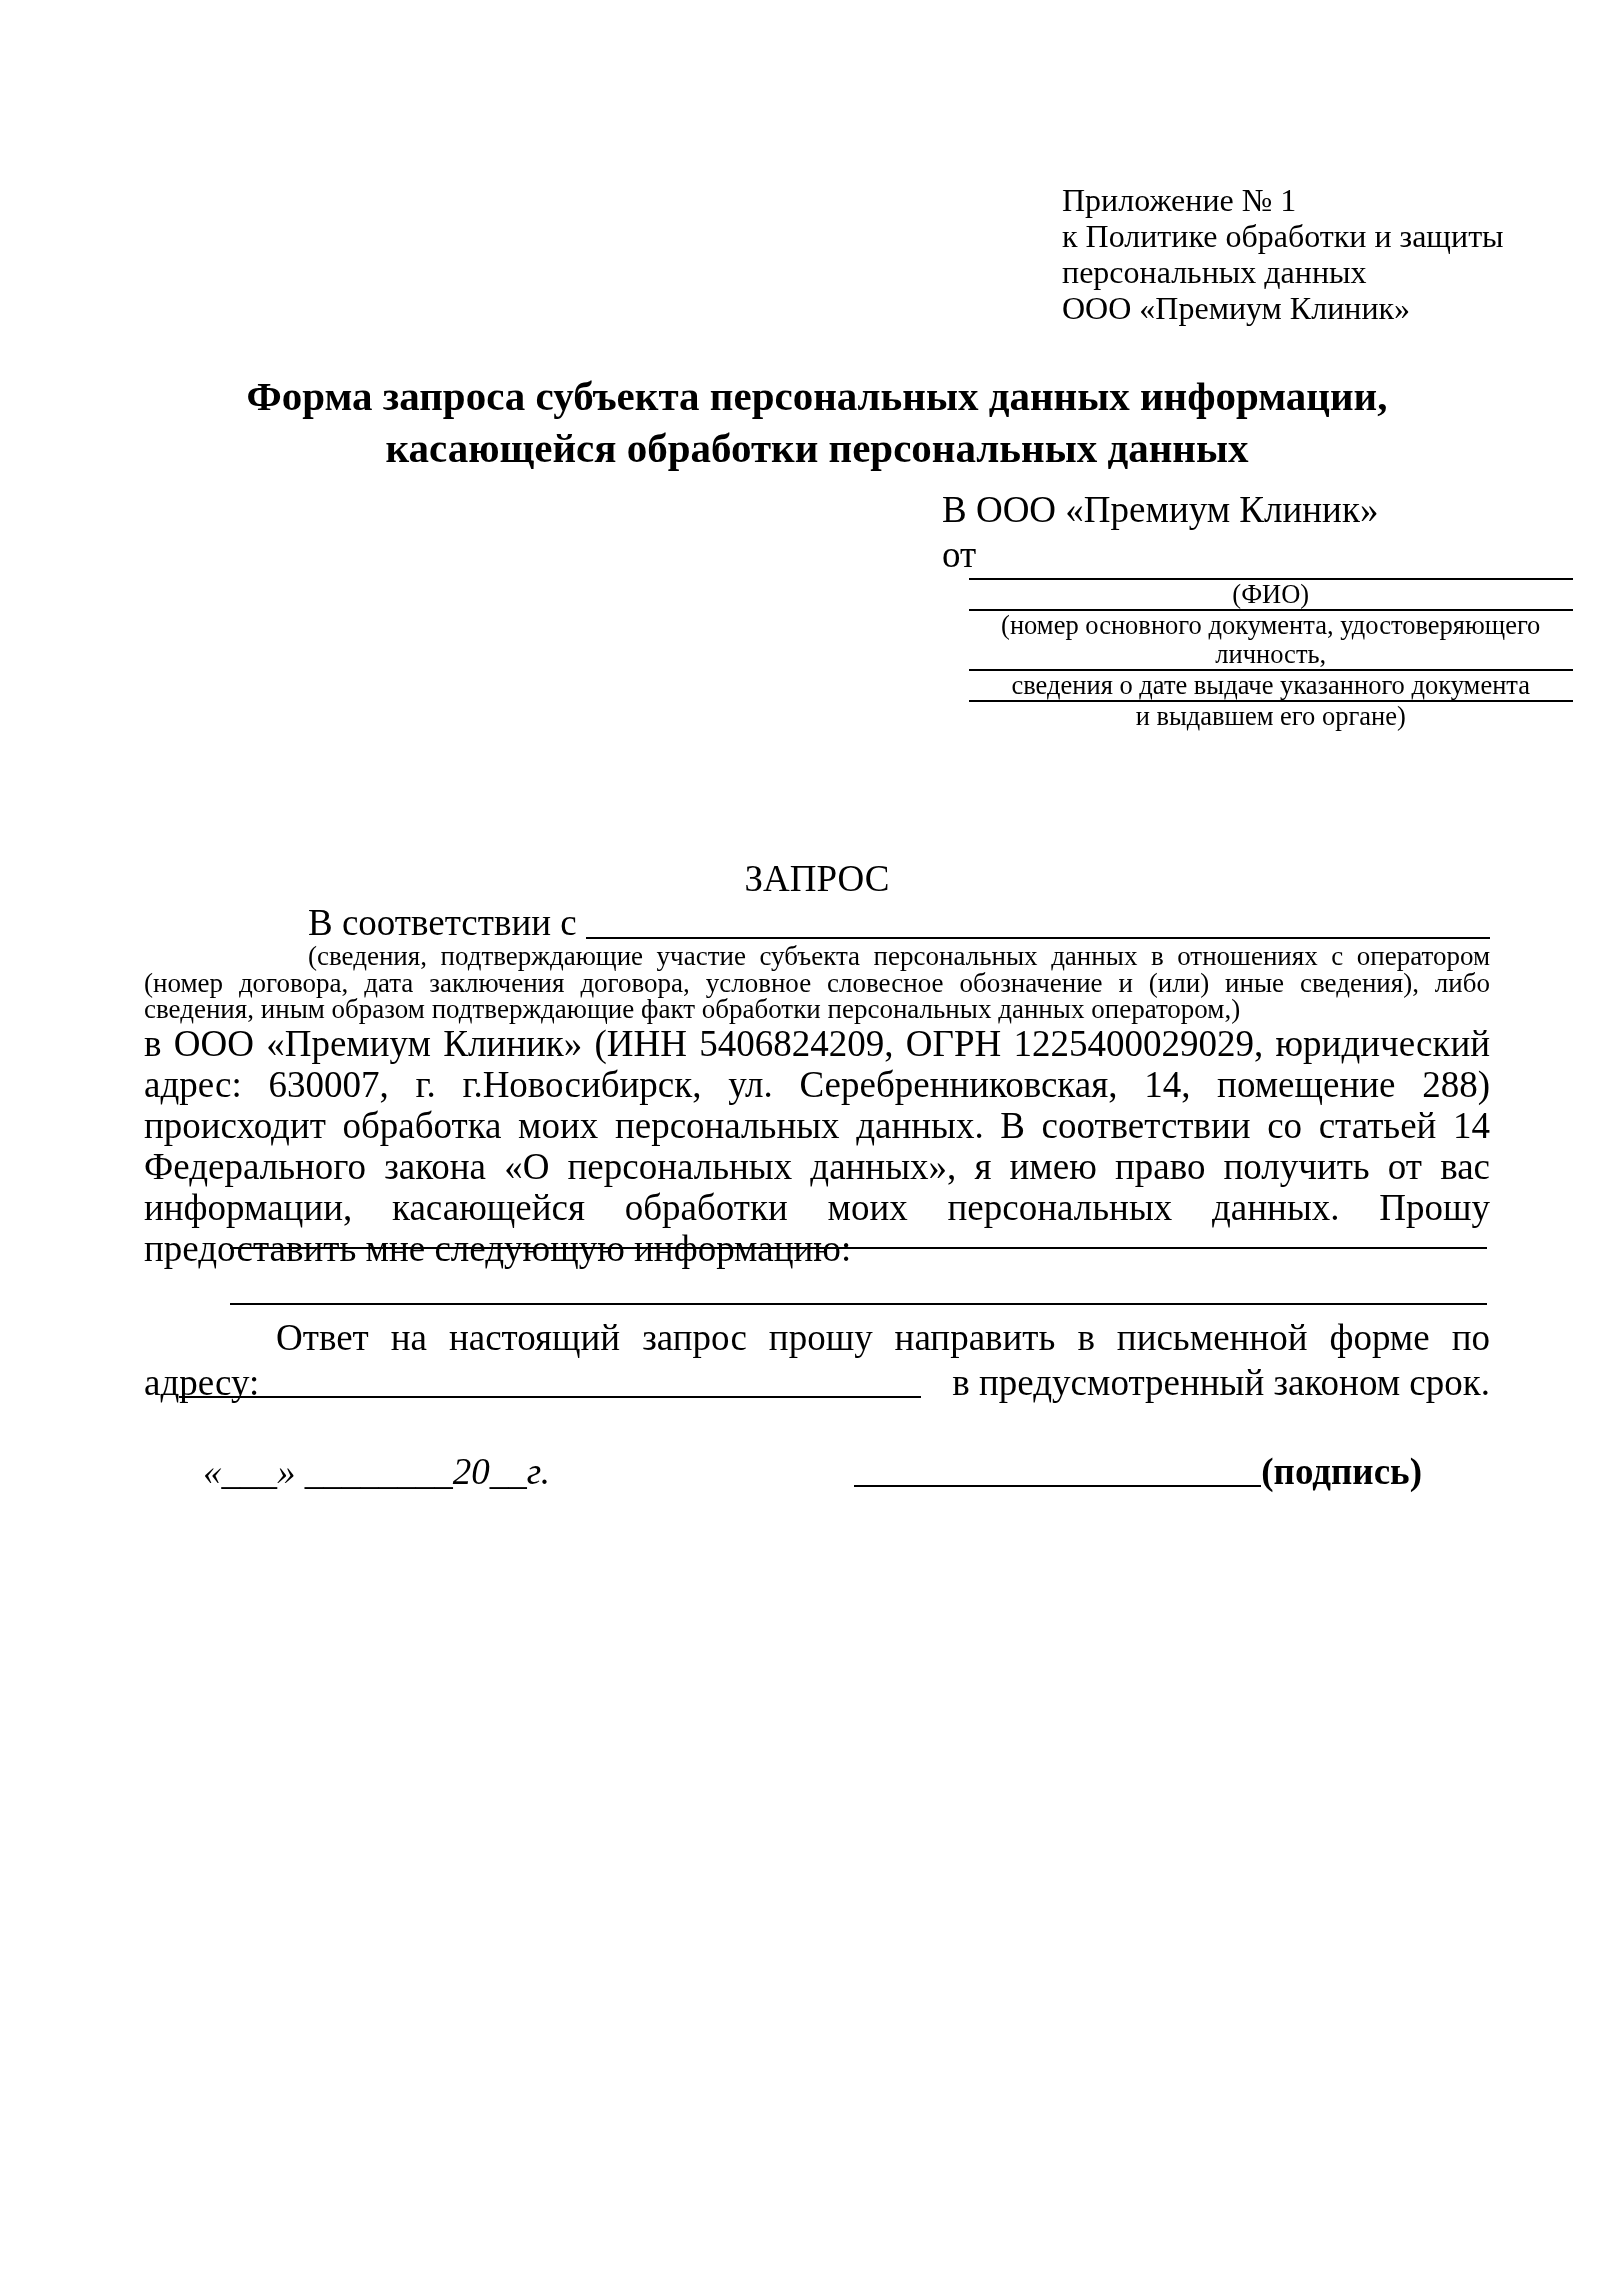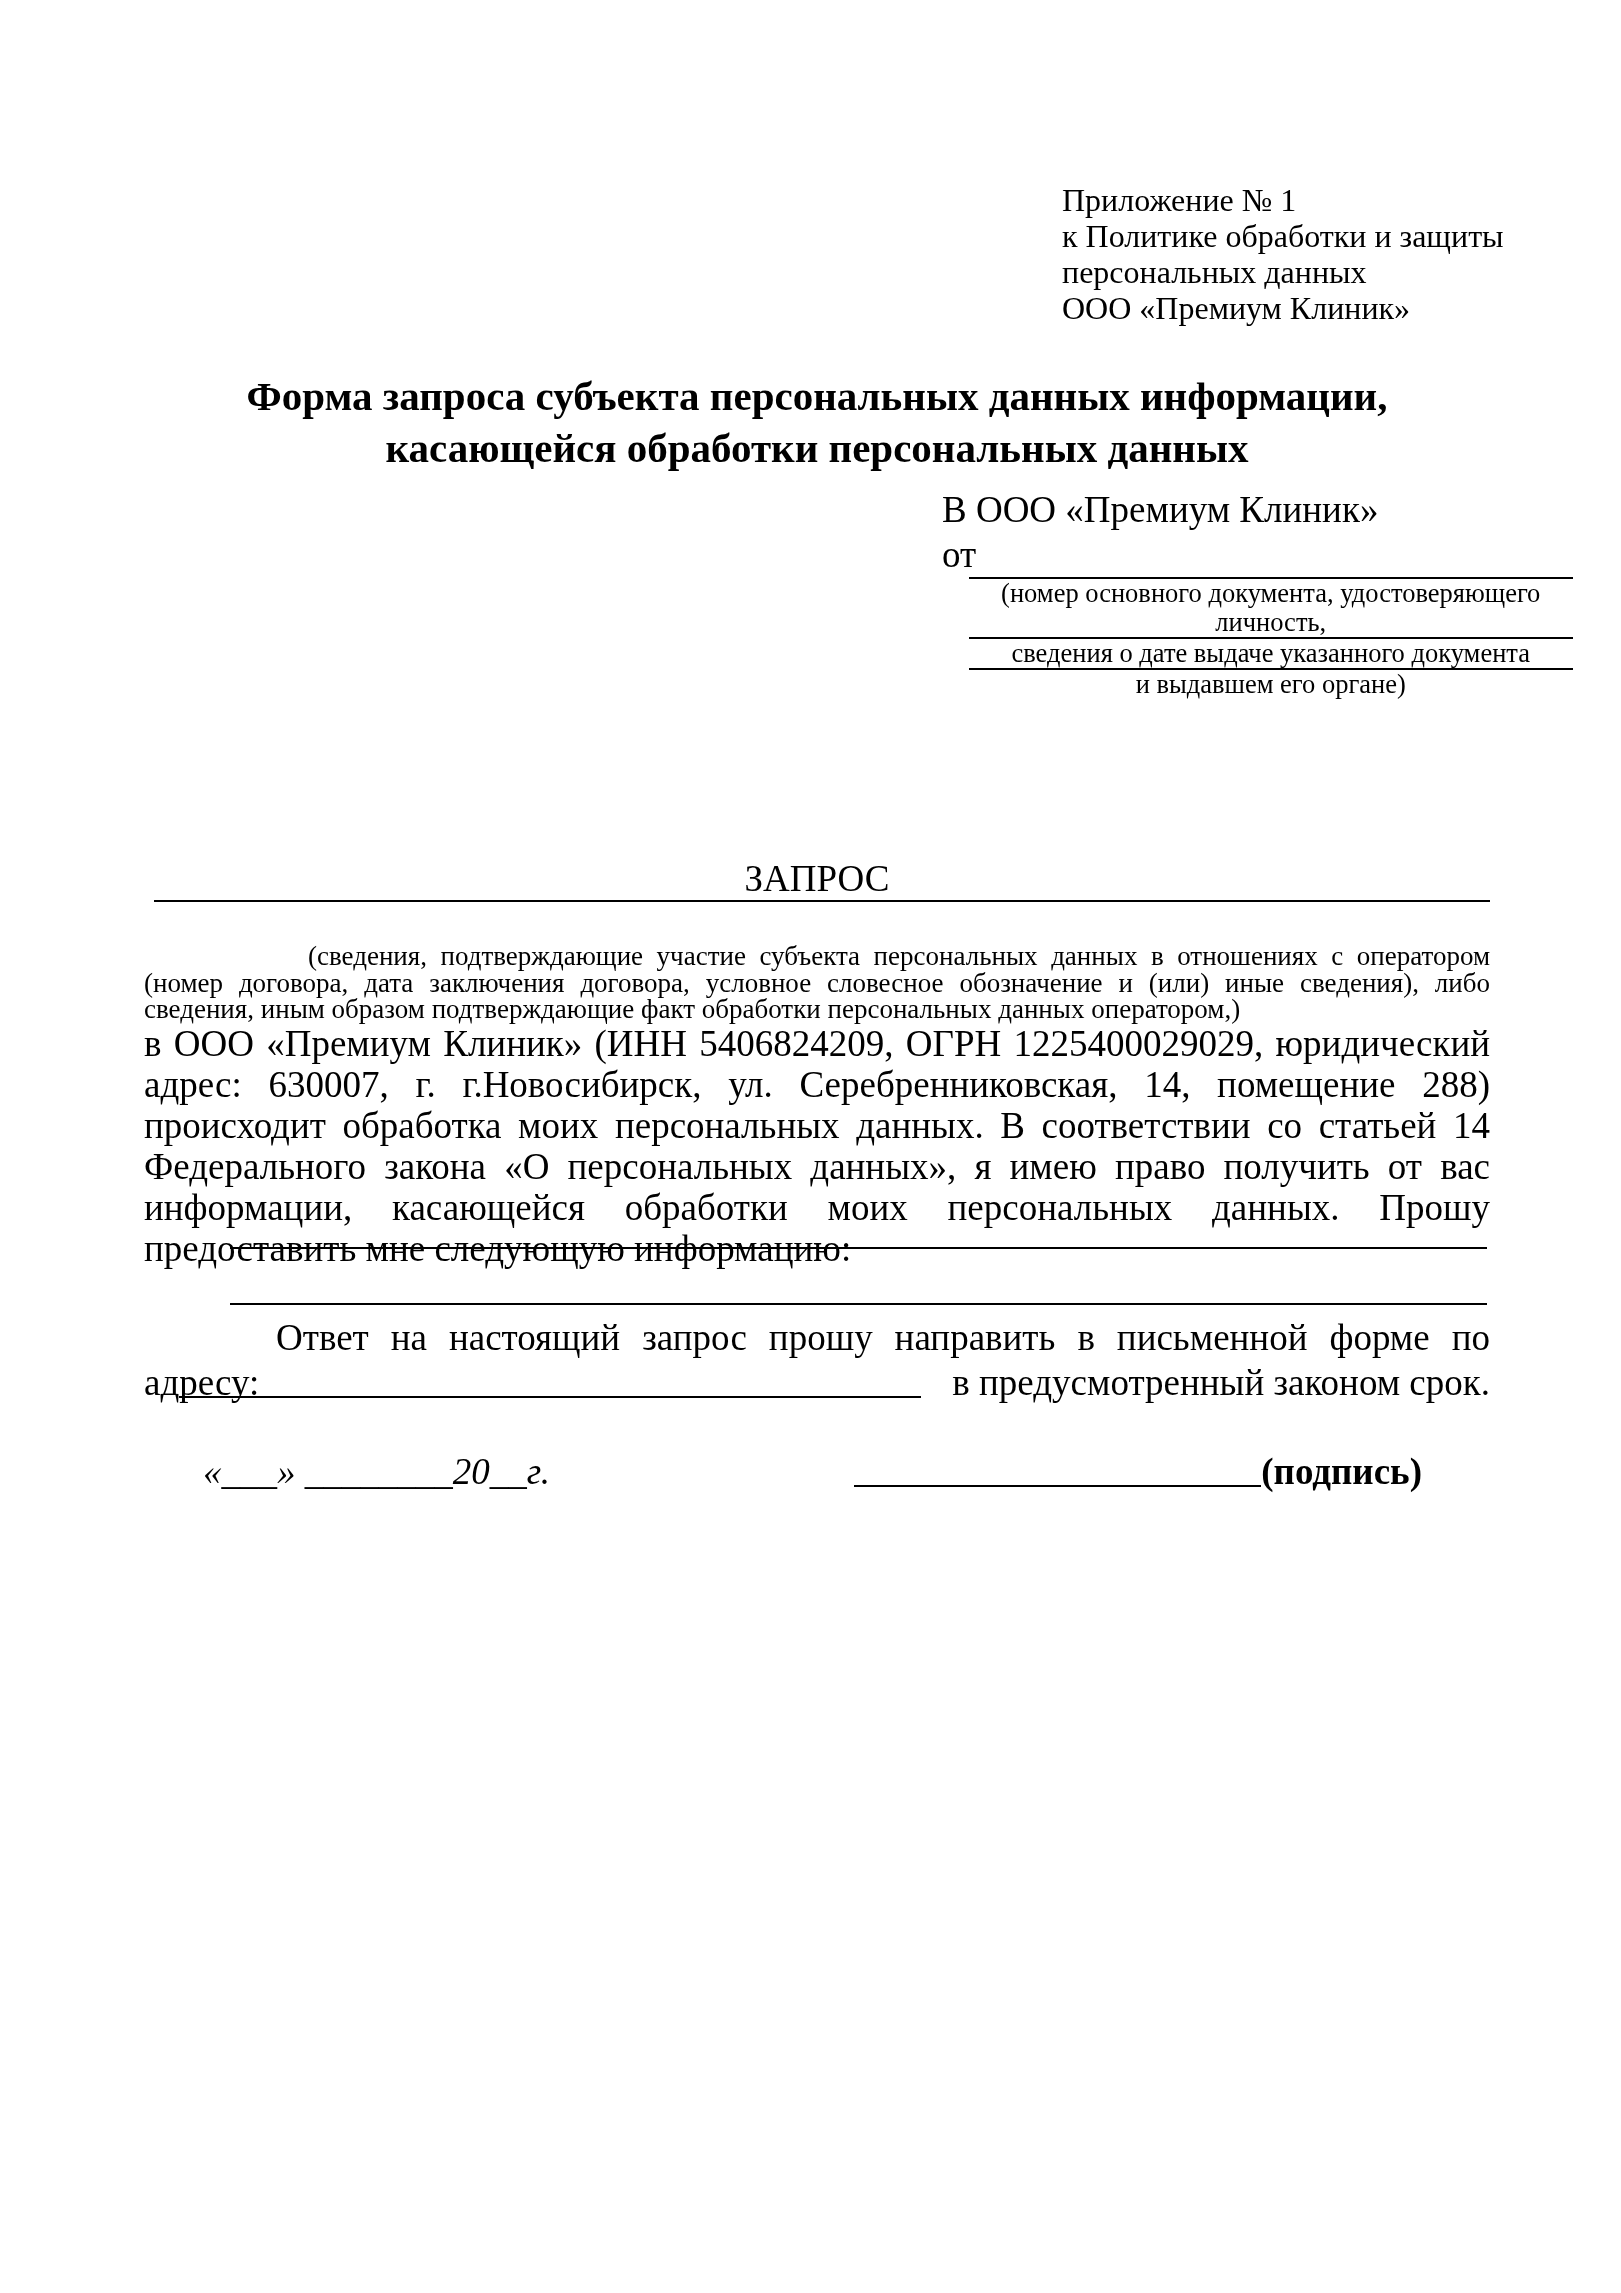--- a/index.html
+++ b/index.html
@@ -88,40 +88,45 @@
 
   <div class="abs doc-title">
     <div>Форма запроса субъекта персональных данных информации,</div>
     <div>касающейся обработки персональных данных</div>
   </div>
 
   <div class="abs addressee">
     <div>В ООО «Премиум Клиник»</div>
     <div>от</div>
 
+    <div class="field">
+      <div class="f-line first"></div>
+      <div class="f-cap">(ФИО)</div>
+    </div>
 
     <div class="field gap32">
       <div class="f-line"></div>
       <div class="f-cap">(номер основного документа, удостоверяющего личность,</div>
     </div>
 
     <div class="field gap42">
       <div class="f-line"></div>
       <div class="f-cap">сведения о дате выдаче указанного документа</div>
     </div>
 
     <div class="field gap41">
       <div class="f-line"></div>
       <div class="f-cap">и выдавшем его органе)</div>
     </div>
   </div>
 
   <div class="abs request-heading">ЗАПРОС</div>
 
   <div class="abs intro-row">
+    <span class="intro-text">В соответствии с</span>
     <div class="fill-line"></div>
   </div>
 
   <div class="abs footnote">(сведения, подтверждающие участие субъекта персональных данных в отношениях с оператором (номер договора, дата заключения договора, условное словесное обозначение и (или) иные сведения), либо сведения, иным образом подтверждающие факт обработки персональных данных оператором,)</div>
 
   <div class="abs body-par">в ООО «Премиум Клиник» (ИНН 5406824209, ОГРН 1225400029029, юридический адрес: 630007, г. г.Новосибирск, ул. Серебренниковская, 14, помещение 288) происходит обработка моих персональных данных. В соответствии со статьей 14 Федерального закона «О персональных данных», я имею право получить от вас информации, касающейся обработки моих персональных данных. Прошу предоставить мне следующую информацию:</div>
 
   <div class="abs blank-line b1"></div>
   <div class="abs blank-line b2"></div>
 

